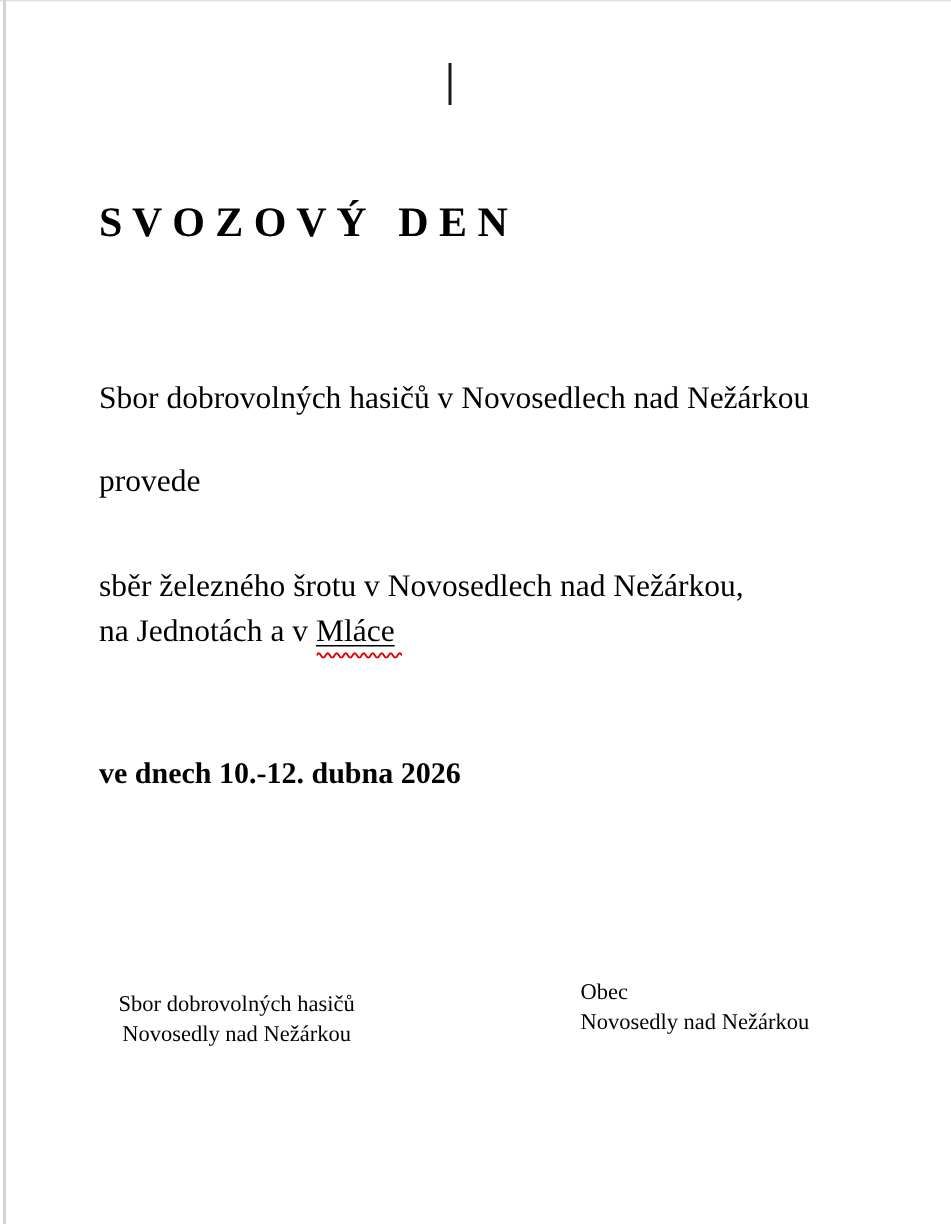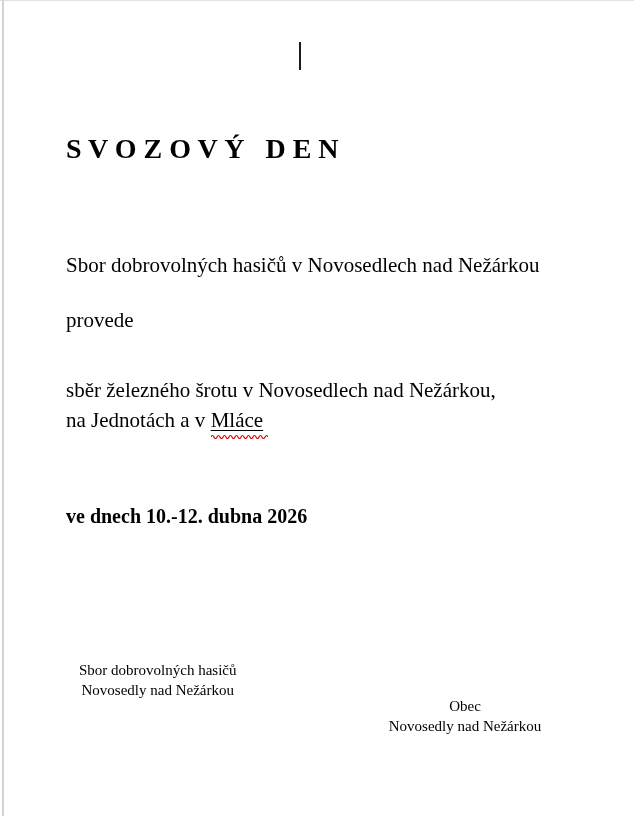--- a/index.html
+++ b/index.html
@@ -75,23 +75,22 @@
   .sig {
     position: absolute;
     font-size: 15px;
     line-height: 20px;
   }
   .sig-left {
     left: 79px; top: 660px;
     text-align: center;
   }
   .sig-right {
-    left: 387px; top: 696px;
+    left: 387px; top: 652px;
     width: 156px;
-    text-align: center;
   }
 </style>
 </head>
 <body>
 
 <div class="page">
 
   <div class="top-edge"></div>
   <div class="left-edge"></div>
 

